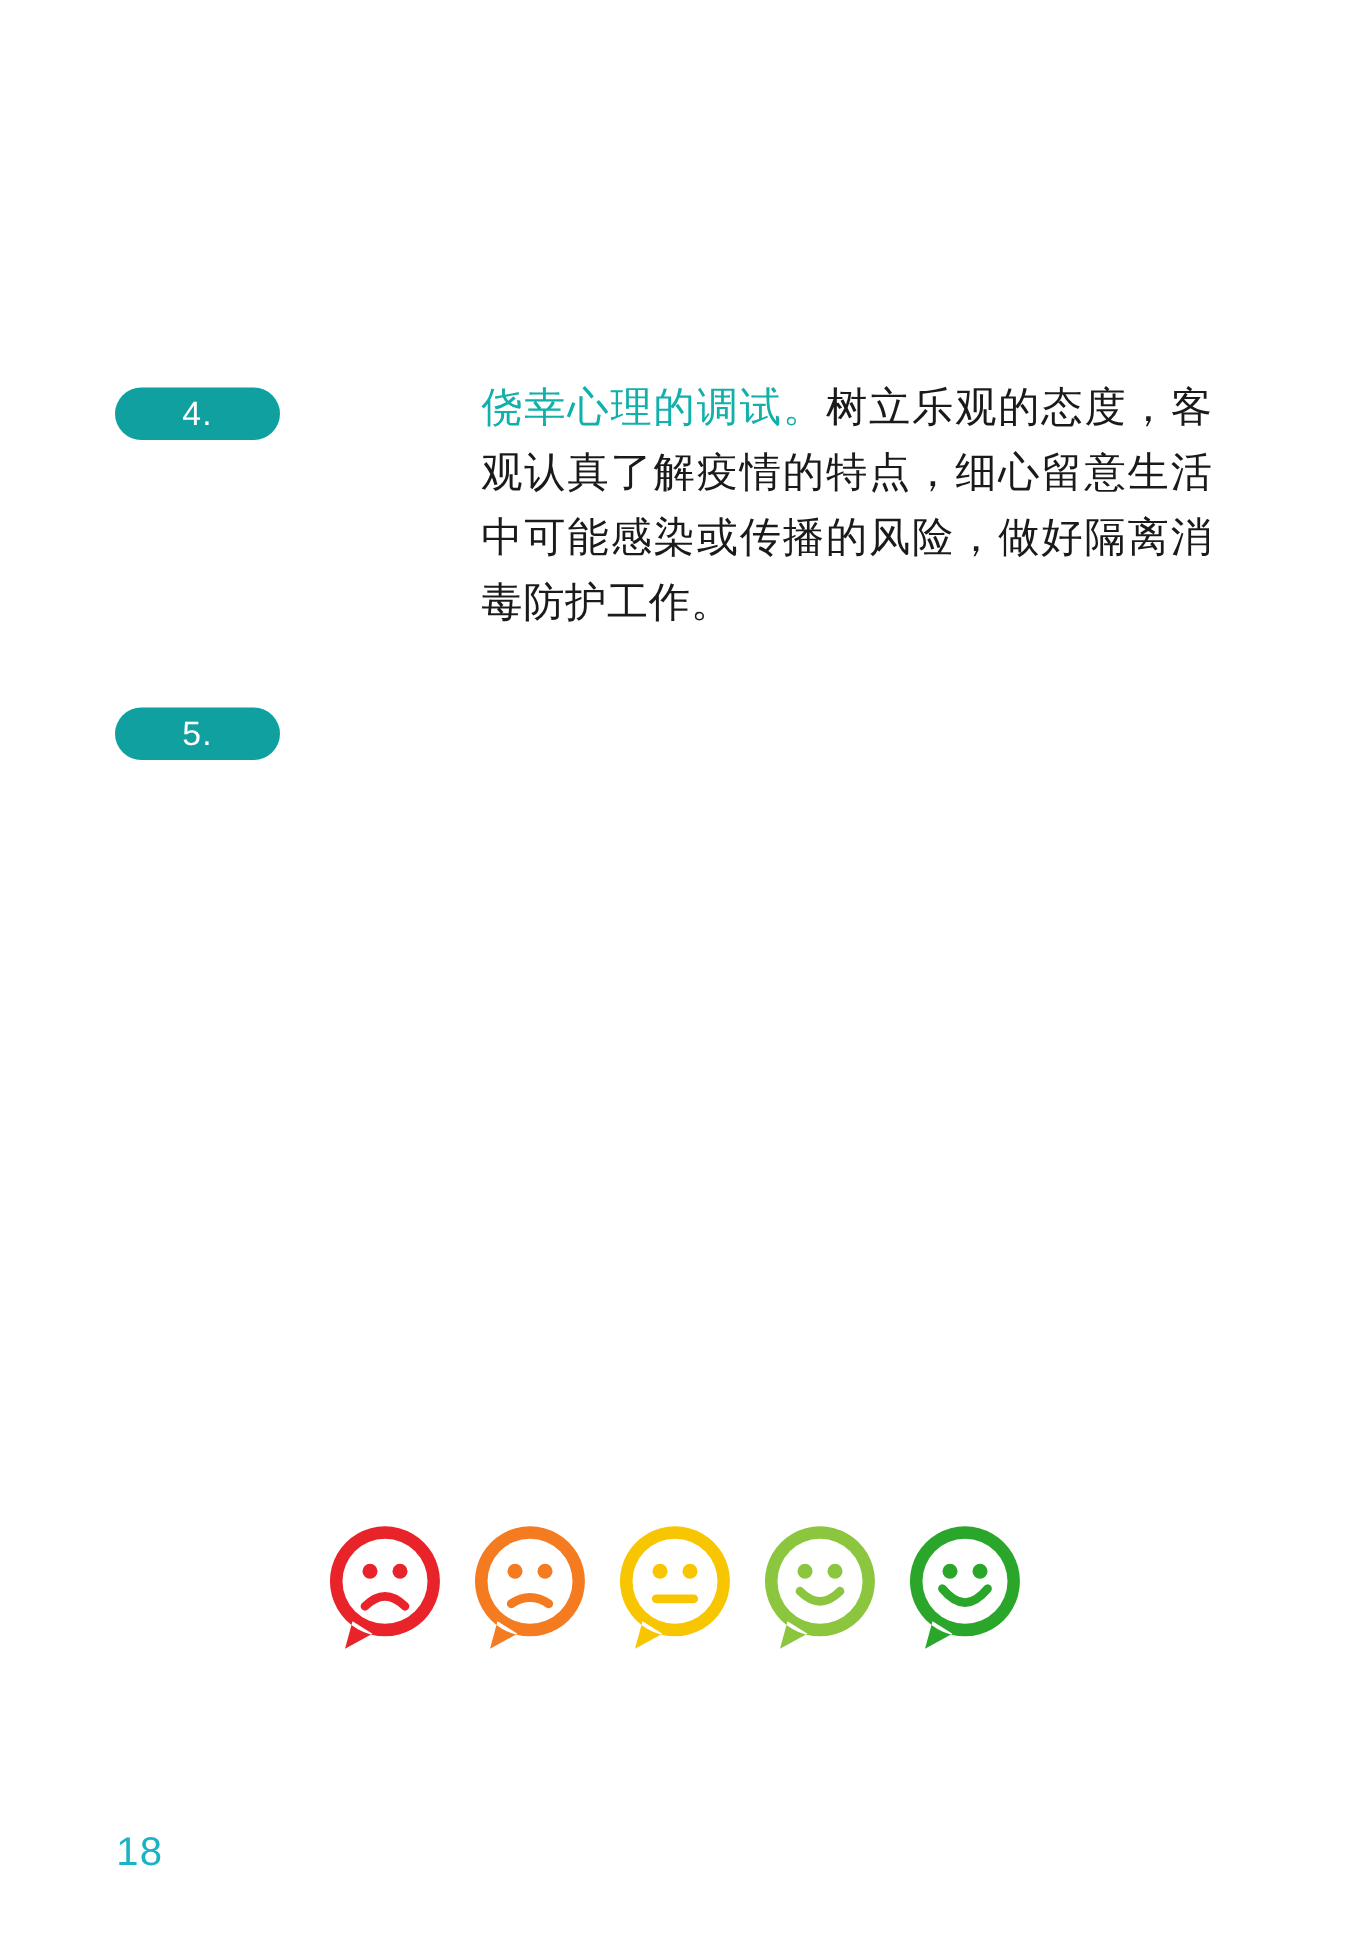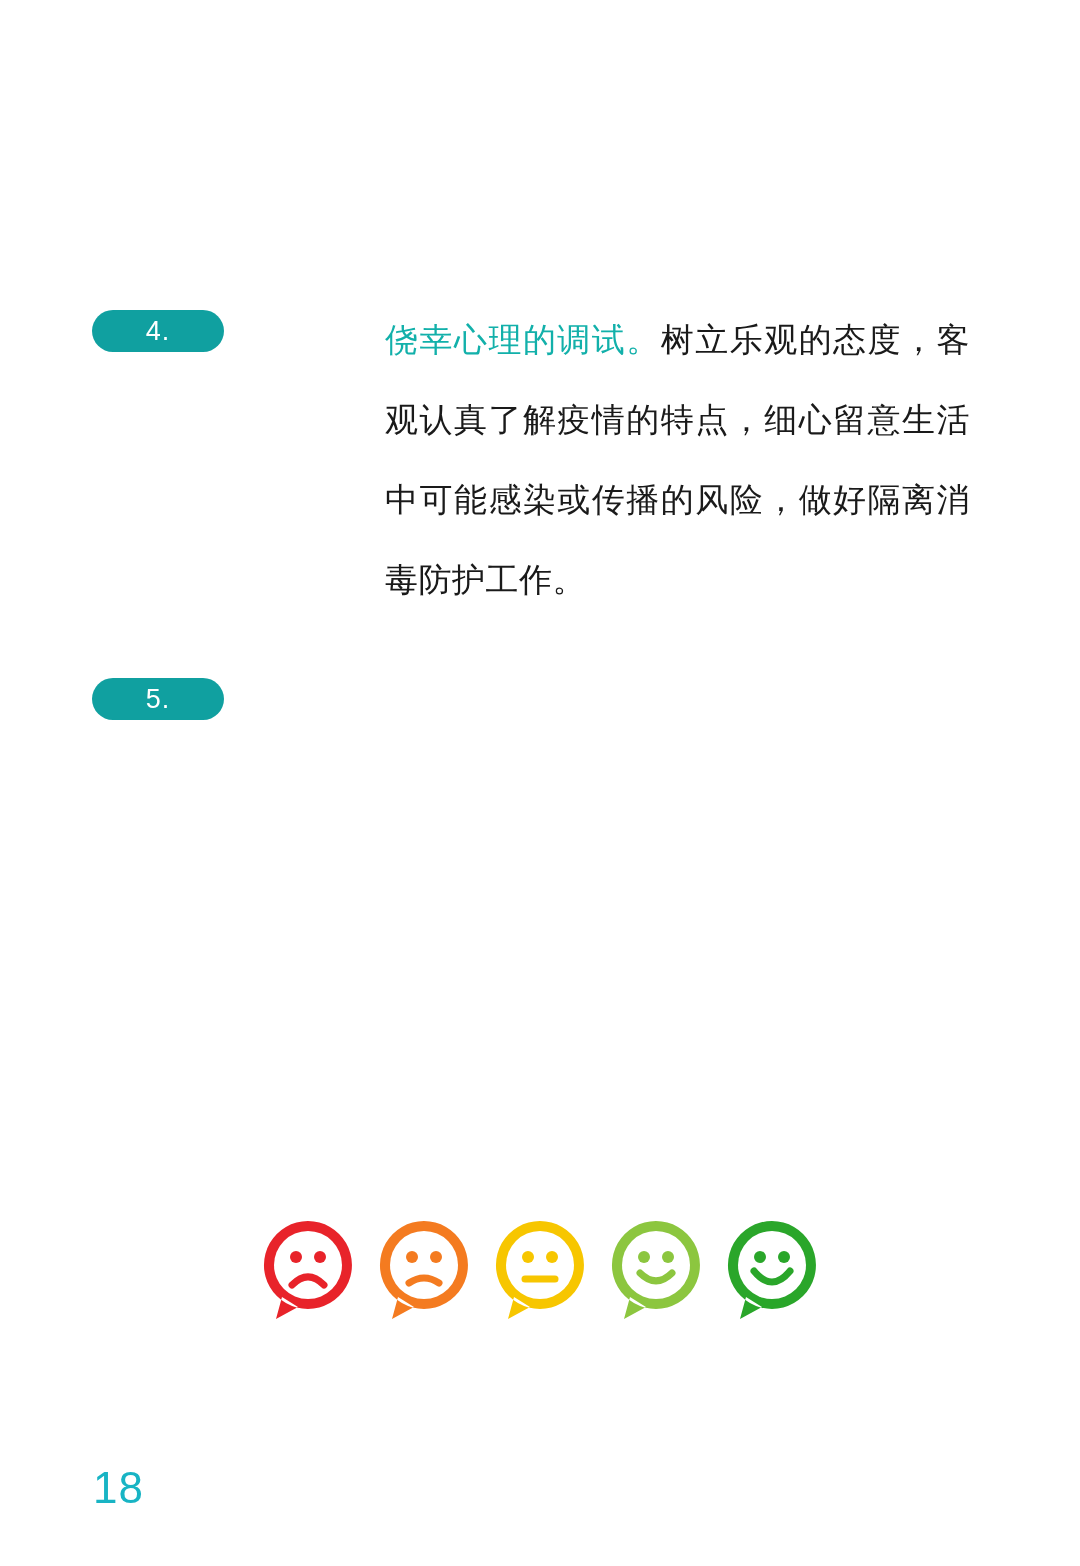--- a/index.html
+++ b/index.html
@@ -47,21 +47,21 @@
     text-align: center;
     letter-spacing: 1px;
     margin-top: 10px;
   }
 
   .item-body {
     flex: 0 0 auto;
     margin-left: 161px;
     width: 585px;
     font-size: 33px;
-    line-height: 80px;
+    line-height: 52px;
     color: #1a1a1a;
     letter-spacing: 0.5px;
     text-align: justify;
   }
 
   .lead {
     color: #12b0aa;
   }
 
   .faces {
@@ -75,21 +75,21 @@
   }
 
   .face {
     margin: 0 8px;
   }
 
   .page-number {
     position: absolute;
     left: 93px;
     top: 1463px;
-    font-size: 44px;
+    font-size: 32px;
     color: #18b4c4;
     letter-spacing: 1px;
   }
 </style>
 </head>
 <body>
 
 <div class="page">
 
   <div class="items">

